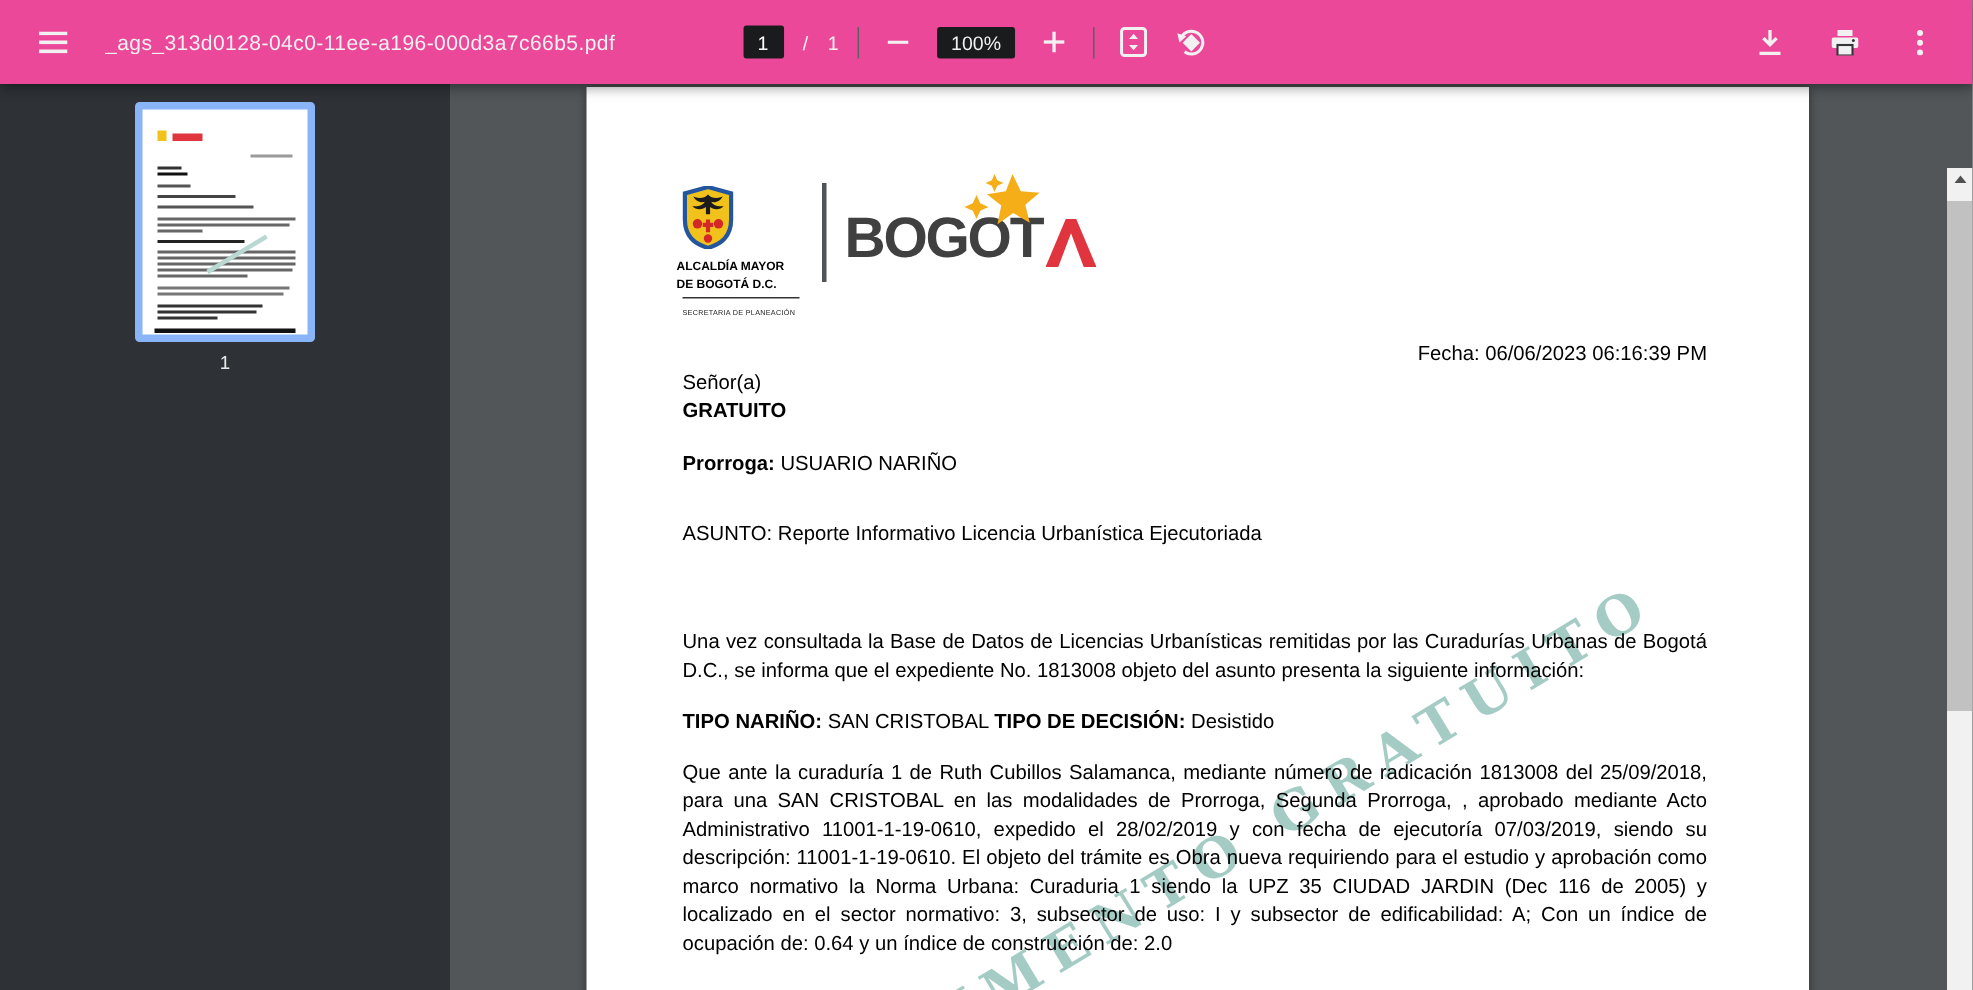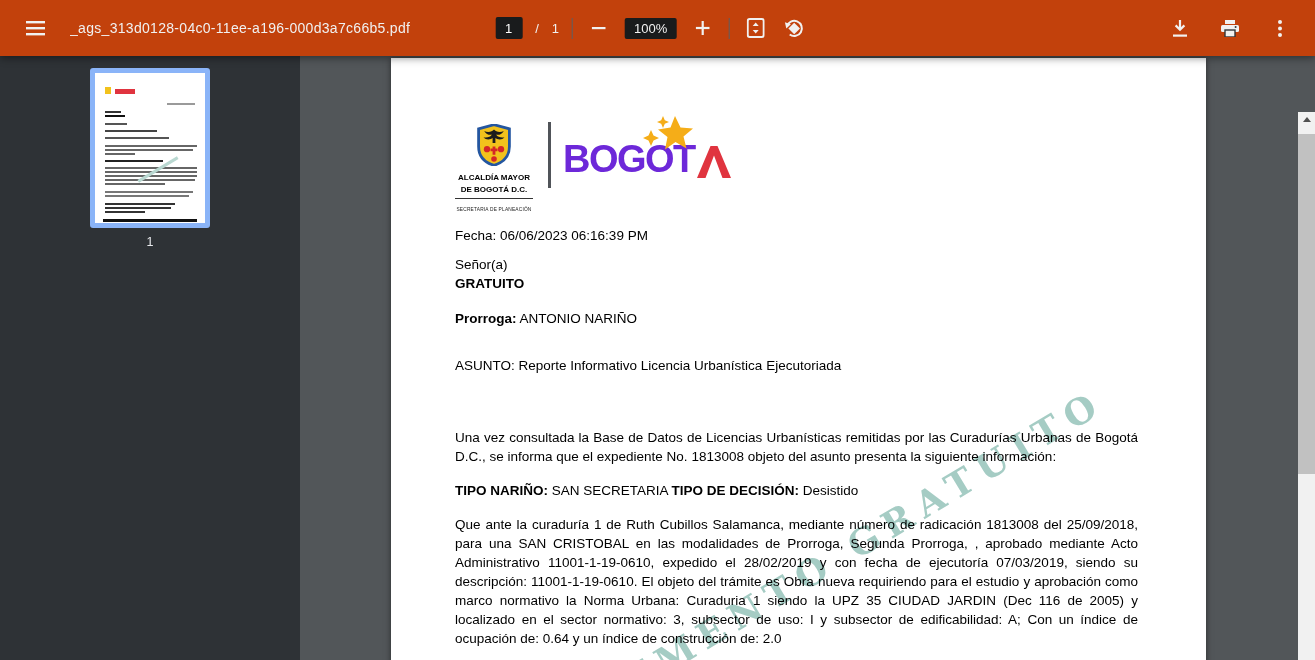--- a/index.html
+++ b/index.html
@@ -1,20 +1,20 @@
 <!DOCTYPE html>
 <html><head>
 <meta charset="utf-8">
 <style>
   * { margin:0; padding:0; box-sizing:border-box; }
   html,body { width:1315px; height:660px; overflow:hidden; background:#525659;
               font-family:"Liberation Sans", sans-serif; }
 
   
-  .toolbar { position:relative; z-index:10; height:56px; background:#c2410c; color:#f1f1f1;
+  .toolbar { position:relative; z-index:10; height:56px; background:#ec4899; color:#f1f1f1;
              display:flex; align-items:center; padding:0 22px;
              box-shadow:0 2px 8px rgba(0,0,0,.45); }
   .tb-left { display:flex; align-items:center; gap:22px; flex:1; min-width:0; }
   .icon-btn { width:26px; height:26px; display:flex; align-items:center; justify-content:center;
               cursor:pointer; flex:0 0 auto; }
   .icon-btn svg { display:block; }
   .doc-title { font-size:14px; letter-spacing:.3px; white-space:nowrap; overflow:hidden;
                text-overflow:ellipsis; max-width:560px; }
   .tb-center { position:absolute; left:50%; top:0; height:56px; transform:translateX(-52%);
                display:flex; align-items:center; gap:13px; font-size:13px; }
@@ -38,34 +38,34 @@
   .page-inner { position:relative; z-index:1; font-size:13.5px; line-height:19px; }
 
   
   .watermark { position:absolute; z-index:0; left:120px; top:670px; white-space:nowrap;
                transform:rotate(-31deg); transform-origin:0 0;
                font-family:"DejaVu Serif", serif; font-weight:bold; font-size:36px;
                letter-spacing:9px; color:#a5ccc4; }
 
   
   .logo-row { position:relative; height:82px; margin-top:58px; }
-  .crest { position:absolute; left:-4px; top:8px; width:86px; text-align:center; }
+  .crest { position:absolute; left:-4px; top:8px; width:86px; text-align:left; }
   .crest-t1 { font-size:8px; font-weight:bold; line-height:1.3; margin-top:2px; }
   .crest-t3 { font-size:4.8px; letter-spacing:.2px; border-top:.5px solid #333;
               margin:2px 4px 0; padding-top:1.5px; color:#222; }
   .logo-divider { position:absolute; left:93px; top:6px; width:3px; height:66px; background:#505459; }
   .brand { position:absolute; left:108px; top:24px; display:flex; align-items:flex-end; }
-  .brand-text { color:#6d28d9; font-weight:bold; font-size:38px; line-height:1;
+  .brand-text { color:#404040; font-weight:bold; font-size:38px; line-height:1;
                 letter-spacing:-1.5px;text-align:center; }
   .brand-caret { margin-left:2px; }
   .brand-stars { position:absolute; left:68px; top:-26px; }
 
   
-  .date-line   { margin-top:28px; text-align:left; }
-  .salutation-block { margin-top:10px; }
+  .date-line   { margin-top:28px; text-align:right; }
+  .salutation-block { }
   .address     { margin-top:23px; }
   .locality    { margin-top:16px; }
   .subject     { margin-top:28px; }
   .intro       { margin-top:53px; text-align:justify; }
   .tipo        { margin-top:15px; }
   .body-par    { margin-top:15px; text-align:justify; }
   b { font-weight:bold; }
 
   
   .scrollbar { position:absolute; right:0; top:56px; width:17px; height:604px; background:#f1f1f1;
@@ -224,27 +224,27 @@
         </div>
 
         <div class="date-line">Fecha: 06/06/2023 06:16:39 PM</div>
 
         <div class="salutation-block">
           <div>Señor(a)</div>
           <div><b>GRATUITO</b></div>
         </div>
 
 
-        <div class="locality"><b>Prorroga:</b><span> ANTONIO NARIÑO</span></div>
+        <div class="locality"><b>Prorroga:</b><span> USUARIO NARIÑO</span></div>
 
         <div class="subject">ASUNTO: Reporte Informativo Licencia Urbanística Ejecutoriada</div>
 
         <p class="intro">Una vez consultada la Base de Datos de Licencias Urbanísticas remitidas por las Curadurías Urbanas de Bogotá D.C., se informa que el expediente No. 1813008 objeto del asunto presenta la siguiente información:</p>
 
-        <div class="tipo"><b>TIPO NARIÑO:</b><span> SAN SECRETARIA </span><b>TIPO DE DECISIÓN:</b><span> Desistido</span></div>
+        <div class="tipo"><b>TIPO NARIÑO:</b><span> SAN CRISTOBAL </span><b>TIPO DE DECISIÓN:</b><span> Desistido</span></div>
 
         <p class="body-par">Que ante la curaduría 1 de Ruth Cubillos Salamanca, mediante número de radicación 1813008 del 25/09/2018, para una SAN CRISTOBAL en las modalidades de Prorroga, Segunda Prorroga, , aprobado mediante Acto Administrativo 11001-1-19-0610, expedido el 28/02/2019 y con fecha de ejecutoría 07/03/2019, siendo su descripción: 11001-1-19-0610. El objeto del trámite es Obra nueva requiriendo para el estudio y aprobación como marco normativo la Norma Urbana: Curaduria 1 siendo la UPZ 35 CIUDAD JARDIN (Dec 116 de 2005) y localizado en el sector normativo: 3, subsector de uso: I y subsector de edificabilidad: A; Con un índice de ocupación de: 0.64 y un índice de construcción de: 2.0</p>
       </div>
     </div>
   </main>
 
   <div class="scrollbar">
     <div class="sb-btn">
         <div class="sb-arrow-up"></div>
       </div>

